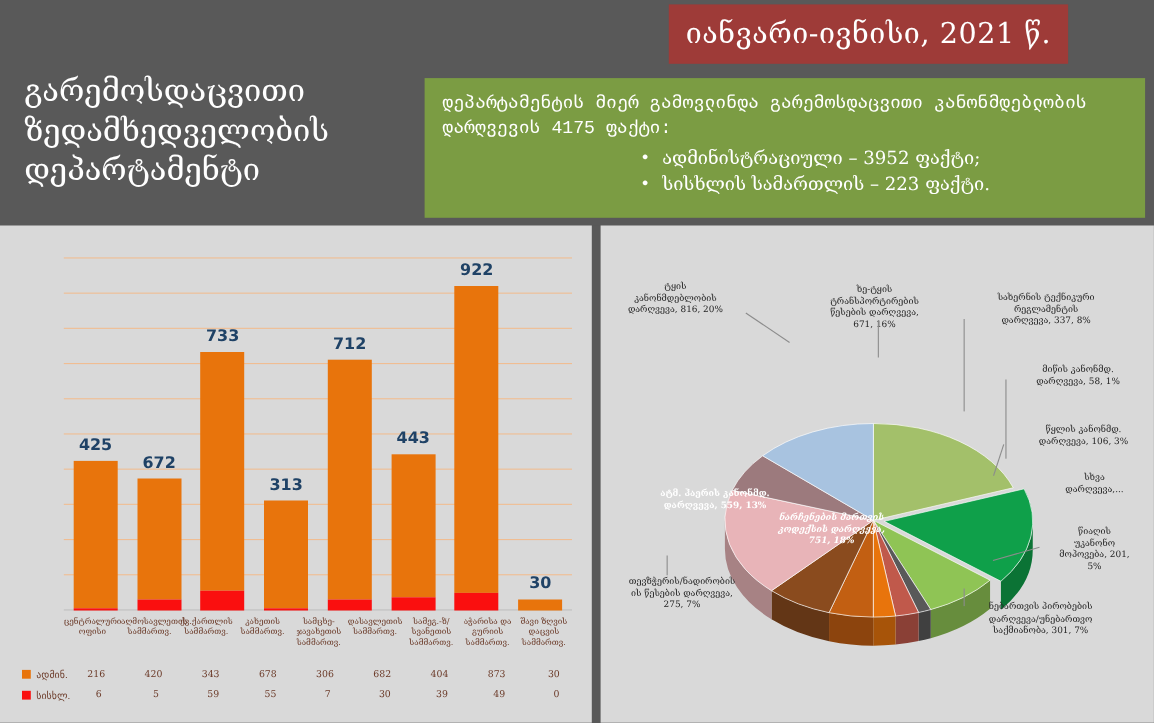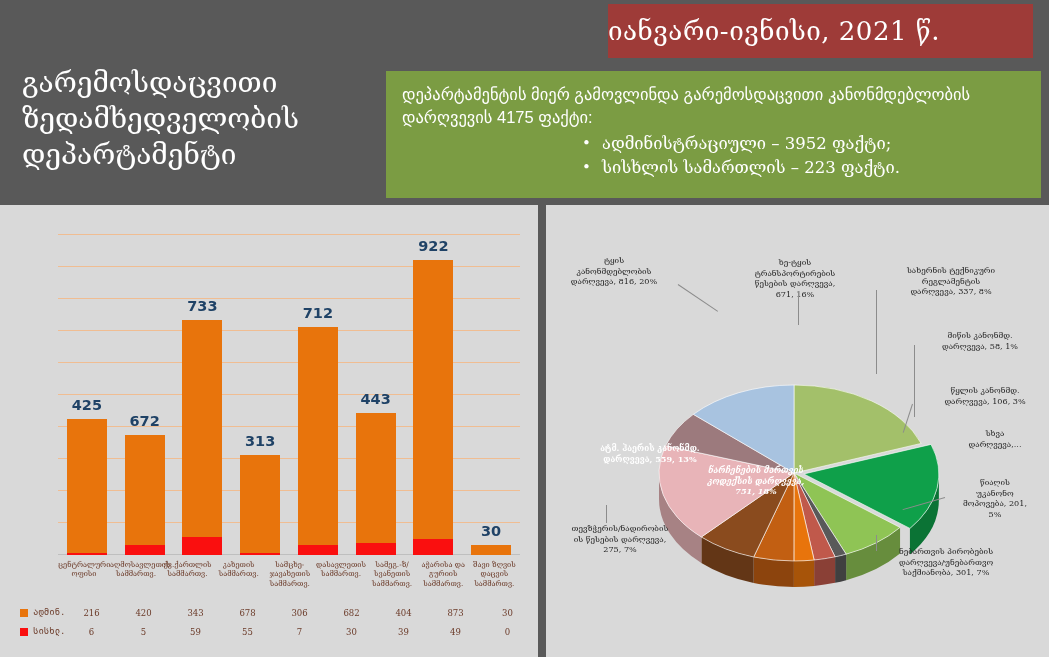--- a/index.html
+++ b/index.html
@@ -9,39 +9,39 @@
     background: #595959;
     overflow: hidden;
     position: relative;
   }
   
   #header-band {
     position: absolute; left: 0; top: 0; width: 1049px; height: 205px;
     background: #595959;
   }
   #date-banner {
-    position: absolute; left: 608px; top: 4px; width: 425px; height: 54px;
+    position: absolute; left: 608px; top: 4px; width: 363px; height: 54px;
     background: #9e3b38;
-    display: flex; align-items: center; justify-content: flex-start;
+    display: flex; align-items: center; justify-content: center;
   }
   #date-banner .txt {
     color: #ffffff; font-family: "DejaVu Serif", serif;
     font-size: 26px; letter-spacing: .5px;
   }
   #dept-title {
     position: absolute; left: 22px; top: 65px; width: 350px;
     color: #ffffff; font-family: "DejaVu Serif", serif;
     font-size: 28px; line-height: 1.28;
   }
   #summary-box {
     position: absolute; left: 386px; top: 71px; width: 655px; height: 127px;
     background: #7b9c43; padding: 12px 16px 10px 16px;
   }
   #summary-box .lead {
-    color: #ffffff; font-family: Liberation Sans, sans-serif;
+    color: #ffffff; font-family: Liberation Mono, monospace;
     font-size: 16.5px; line-height: 1.38;
   }
   #summary-box ul { list-style: none; margin-top: 3px; }
   #summary-box li {
     color: #ffffff; font-family: "DejaVu Serif", serif;
     font-size: 16.5px; line-height: 1.5;
     padding-left: 200px; position: relative;
   }
   #summary-box li::before {
     content: "\2022"; position: absolute; left: 180px; font-size: 15px;
@@ -82,21 +82,21 @@
     width: 52px; text-align: center; color: #6b3a28;
     font-family: "DejaVu Serif", serif; font-size: 7.4px; line-height: 1.25;
   }
   #legend-table {
     position: absolute; left: 8px; top: 398px; width: 514px;
   }
   .legend-row { display: flex; align-items: center; height: 19px; }
   .legend-key {
     width: 108px; display: flex; align-items: center; gap: 5px;
     padding-left: 12px;
-    color: #6b3a28; font-family: Liberation Mono, monospace; font-size: 9px;
+    color: #6b3a28; font-family: Liberation Sans, sans-serif; font-size: 9px;
   }
   .swatch { width: 8px; height: 8px; display: inline-block; }
   .legend-vals { flex: 1; display: flex; justify-content: space-around; }
   .legend-vals span {
     width: 52px; text-align: center; color: #6b3a28;
     font-family: "DejaVu Serif", serif; font-size: 8.5px;
   }
 
   
   #pie-wrap { position: absolute; left: 0; top: 0; width: 503px; height: 452px; }

